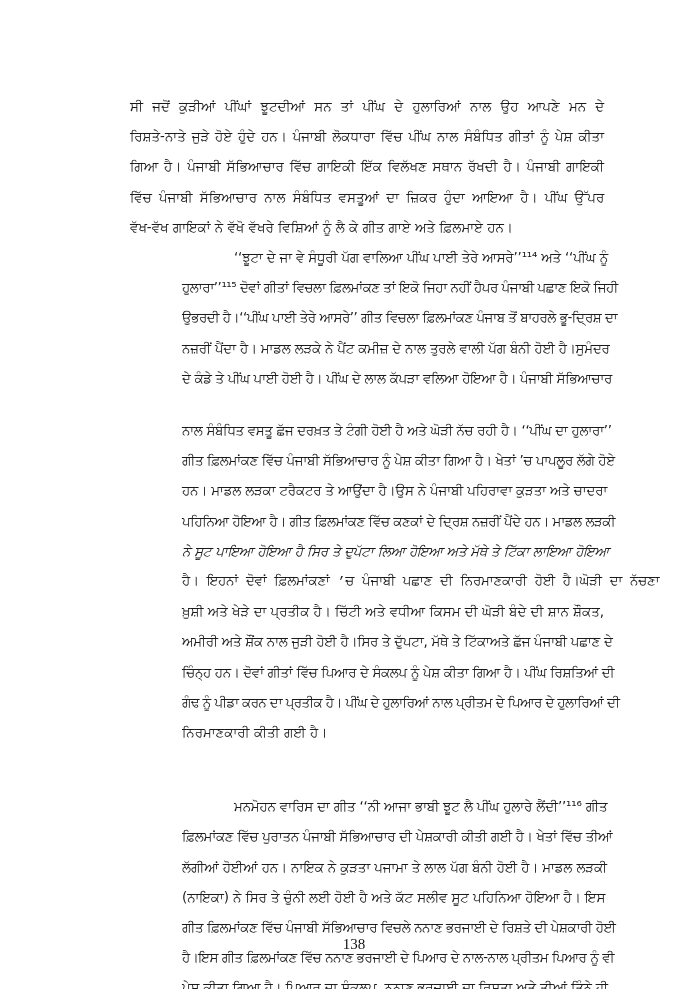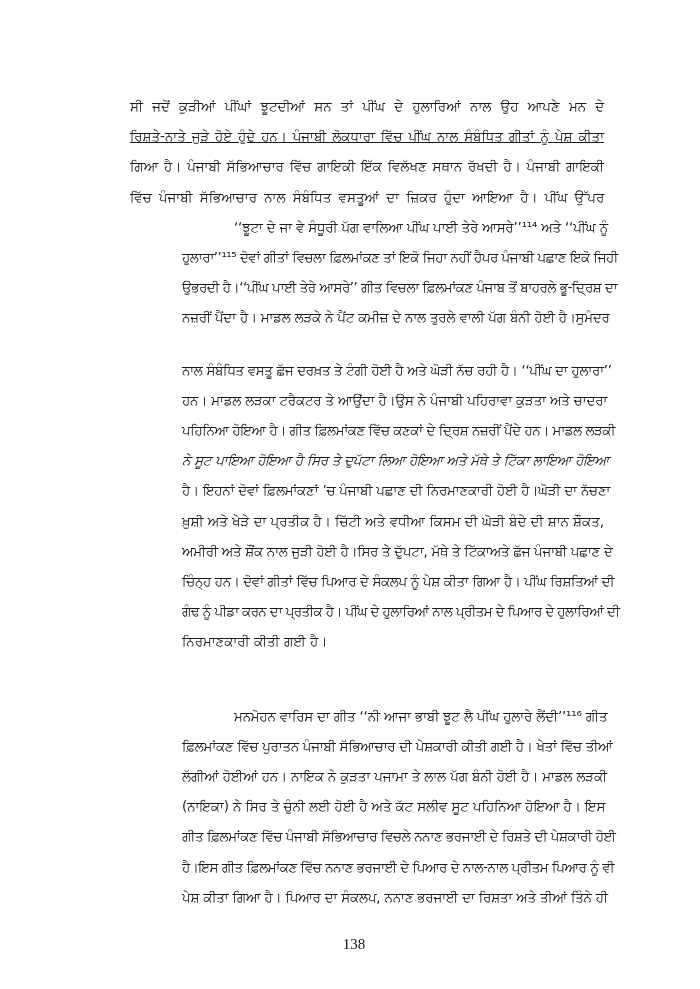--- a/index.html
+++ b/index.html
@@ -24,34 +24,37 @@
     font-family: "Liberation Serif", serif; font-size: 15px; color: #111; margin-top: 26px;
   }
 </style>
 </head>
 <body>
 
 <div class="page">
   <div class="body-text">
     <p class="para">
       <span class="line" style="display: block; word-spacing: 5px;">ਸੀ ਜਦੋਂ ਕੁੜੀਆਂ ਪੀਂਘਾਂ ਝੂਟਦੀਆਂ ਸਨ ਤਾਂ ਪੀਂਘ ਦੇ ਹੁਲਾਰਿਆਂ ਨਾਲ ਉਹ ਆਪਣੇ ਮਨ ਦੇ</span>
-      <span class="line" style="display: block; word-spacing: 1.64286px; text-decoration: underline;">ਰਿਸ਼ਤੇ-ਨਾਤੇ ਜੁੜੇ ਹੋਏ ਹੁੰਦੇ ਹਨ। ਪੰਜਾਬੀ ਲੋਕਧਾਰਾ ਵਿੱਚ ਪੀਂਘ ਨਾਲ ਸੰਬੰਧਿਤ ਗੀਤਾਂ ਨੂੰ ਪੇਸ਼ ਕੀਤਾ</span>
+      <span class="line" style="display: block; word-spacing: 1.64286px;">ਰਿਸ਼ਤੇ-ਨਾਤੇ ਜੁੜੇ ਹੋਏ ਹੁੰਦੇ ਹਨ। ਪੰਜਾਬੀ ਲੋਕਧਾਰਾ ਵਿੱਚ ਪੀਂਘ ਨਾਲ ਸੰਬੰਧਿਤ ਗੀਤਾਂ ਨੂੰ ਪੇਸ਼ ਕੀਤਾ</span>
       <span class="line" style="display: block; word-spacing: 1.58333px;">ਗਿਆ ਹੈ। ਪੰਜਾਬੀ ਸੱਭਿਆਚਾਰ ਵਿੱਚ ਗਾਇਕੀ ਇੱਕ ਵਿਲੱਖਣ ਸਥਾਨ ਰੱਖਦੀ ਹੈ। ਪੰਜਾਬੀ ਗਾਇਕੀ</span>
       <span class="line" style="display: block; word-spacing: 3px;">ਵਿੱਚ ਪੰਜਾਬੀ ਸੱਭਿਆਚਾਰ ਨਾਲ ਸੰਬੰਧਿਤ ਵਸਤੂਆਂ ਦਾ ਜ਼ਿਕਰ ਹੁੰਦਾ ਆਇਆ ਹੈ। ਪੀਂਘ ਉੱਪਰ</span>
+      <span class="line last">ਵੱਖ-ਵੱਖ ਗਾਇਕਾਂ ਨੇ ਵੱਖੋ ਵੱਖਰੇ ਵਿਸ਼ਿਆਂ ਨੂੰ ਲੈ ਕੇ ਗੀਤ ਗਾਏ ਅਤੇ ਫ਼ਿਲਮਾਏ ਹਨ।</span>
     </p>
     <p class="para indent">
       <span class="line" style="padding-left: 52px; display: block; letter-spacing: -0.183099px;">‘‘ਝੂਟਾ ਦੇ ਜਾ ਵੇ ਸੰਧੂਰੀ ਪੱਗ ਵਾਲਿਆ ਪੀਂਘ ਪਾਈ ਤੇਰੇ ਆਸਰੇ’’¹¹⁴ ਅਤੇ ‘‘ਪੀਂਘ ਨੂੰ</span>
       <span class="line" style="display: block; letter-spacing: -0.46988px;">ਹੁਲਾਰਾ’’¹¹⁵ ਦੋਵਾਂ ਗੀਤਾਂ ਵਿਚਲਾ ਫ਼ਿਲਮਾਂਕਣ ਤਾਂ ਇਕੋ ਜਿਹਾ ਨਹੀਂ ਹੈਪਰ ਪੰਜਾਬੀ ਪਛਾਣ ਇਕੋ ਜਿਹੀ</span>
       <span class="line" style="display: block; letter-spacing: -0.493827px;">ਉਭਰਦੀ ਹੈ।‘‘ਪੀਂਘ ਪਾਈ ਤੇਰੇ ਆਸਰੇ’’ ਗੀਤ ਵਿਚਲਾ ਫ਼ਿਲਮਾਂਕਣ ਪੰਜਾਬ ਤੋਂ ਬਾਹਰਲੇ ਭੂ-ਦ੍ਰਿਸ਼ ਦਾ</span>
       <span class="line" style="display: block; letter-spacing: -0.197531px;">ਨਜ਼ਰੀਂ ਪੈਂਦਾ ਹੈ। ਮਾਡਲ ਲੜਕੇ ਨੇ ਪੈਂਟ ਕਮੀਜ਼ ਦੇ ਨਾਲ ਤੁਰਲੇ ਵਾਲੀ ਪੱਗ ਬੰਨੀ ਹੋਈ ਹੈ।ਸੁਮੰਦਰ</span>
+      <span class="line" style="display: block; letter-spacing: -0.333333px;">ਦੇ ਕੰਡੇ ਤੇ ਪੀਂਘ ਪਾਈ ਹੋਈ ਹੈ। ਪੀਂਘ ਦੇ ਲਾਲ ਕੱਪੜਾ ਵਲਿਆ ਹੋਇਆ ਹੈ। ਪੰਜਾਬੀ ਸੱਭਿਆਚਾਰ</span>
       <span class="line" style="display: block; letter-spacing: -0.333333px; margin-top: 22px;">ਨਾਲ ਸੰਬੰਧਿਤ ਵਸਤੂ ਛੱਜ ਦਰਖ਼ਤ ਤੇ ਟੰਗੀ ਹੋਈ ਹੈ ਅਤੇ ਘੋੜੀ ਨੱਚ ਰਹੀ ਹੈ। ‘‘ਪੀਂਘ ਦਾ ਹੁਲਾਰਾ’’</span>
+      <span class="line" style="display: block; letter-spacing: -0.37037px;">ਗੀਤ ਫ਼ਿਲਮਾਂਕਣ ਵਿੱਚ ਪੰਜਾਬੀ ਸੱਭਿਆਚਾਰ ਨੂੰ ਪੇਸ਼ ਕੀਤਾ ਗਿਆ ਹੈ। ਖੇਤਾਂ ’ਚ ਪਾਪਲੂਰ ਲੱਗੇ ਹੋਏ</span>
       <span class="line" style="display: block; letter-spacing: -0.173913px;">ਹਨ। ਮਾਡਲ ਲੜਕਾ ਟਰੈਕਟਰ ਤੇ ਆਉਂਦਾ ਹੈ।ਉਸ ਨੇ ਪੰਜਾਬੀ ਪਹਿਰਾਵਾ ਕੁੜਤਾ ਅਤੇ ਚਾਦਰਾ</span>
       <span class="line" style="display: block; letter-spacing: -0.441558px;">ਪਹਿਨਿਆ ਹੋਇਆ ਹੈ। ਗੀਤ ਫ਼ਿਲਮਾਂਕਣ ਵਿੱਚ ਕਣਕਾਂ ਦੇ ਦ੍ਰਿਸ਼ ਨਜ਼ਰੀਂ ਪੈਂਦੇ ਹਨ। ਮਾਡਲ ਲੜਕੀ</span>
       <span class="line" style="display: block; letter-spacing: -0.242857px; font-style: italic;">ਨੇ ਸੂਟ ਪਾਇਆ ਹੋਇਆ ਹੈ ਸਿਰ ਤੇ ਦੁਪੱਟਾ ਲਿਆ ਹੋਇਆ ਅਤੇ ਮੱਥੇ ਤੇ ਟਿੱਕਾ ਲਾਇਆ ਹੋਇਆ</span>
-      <span class="line" style="display: block; letter-spacing: -0.207792px;">ਹੈ। ਇਹਨਾਂ ਦੋਵਾਂ ਫ਼ਿਲਮਾਂਕਣਾਂ ’ਚ ਪੰਜਾਬੀ ਪਛਾਣ ਦੀ ਨਿਰਮਾਣਕਾਰੀ ਹੋਈ ਹੈ।ਘੋੜੀ ਦਾ ਨੱਚਣਾ</span>
+      <span class="line" style="display: block; letter-spacing: -0.207792px; font-family: Liberation Mono, monospace;">ਹੈ। ਇਹਨਾਂ ਦੋਵਾਂ ਫ਼ਿਲਮਾਂਕਣਾਂ ’ਚ ਪੰਜਾਬੀ ਪਛਾਣ ਦੀ ਨਿਰਮਾਣਕਾਰੀ ਹੋਈ ਹੈ।ਘੋੜੀ ਦਾ ਨੱਚਣਾ</span>
       <span class="line" style="display: block;">ਖ਼ੁਸ਼ੀ ਅਤੇ ਖੇੜੇ ਦਾ ਪ੍ਰਤੀਕ ਹੈ। ਚਿੱਟੀ ਅਤੇ ਵਧੀਆ ਕਿਸਮ ਦੀ ਘੋੜੀ ਬੰਦੇ ਦੀ ਸ਼ਾਨ ਸ਼ੌਕਤ,</span>
       <span class="line" style="display: block; letter-spacing: -0.280488px;">ਅਮੀਰੀ ਅਤੇ ਸ਼ੌਂਕ ਨਾਲ ਜੁੜੀ ਹੋਈ ਹੈ।ਸਿਰ ਤੇ ਦੁੱਪਟਾ, ਮੱਥੇ ਤੇ ਟਿੱਕਾਅਤੇ ਛੱਜ ਪੰਜਾਬੀ ਪਛਾਣ ਦੇ</span>
       <span class="line" style="display: block; letter-spacing: -0.35px;">ਚਿੰਨ੍ਹ ਹਨ। ਦੋਵਾਂ ਗੀਤਾਂ ਵਿੱਚ ਪਿਆਰ ਦੇ ਸੰਕਲਪ ਨੂੰ ਪੇਸ਼ ਕੀਤਾ ਗਿਆ ਹੈ। ਪੀਂਘ ਰਿਸ਼ਤਿਆਂ ਦੀ</span>
       <span class="line" style="display: block; letter-spacing: -0.580247px;">ਗੰਢ ਨੂੰ ਪੀਡਾ ਕਰਨ ਦਾ ਪ੍ਰਤੀਕ ਹੈ। ਪੀਂਘ ਦੇ ਹੁਲਾਰਿਆਂ ਨਾਲ ਪ੍ਰੀਤਮ ਦੇ ਪਿਆਰ ਦੇ ਹੁਲਾਰਿਆਂ ਦੀ</span>
       <span class="line last">ਨਿਰਮਾਣਕਾਰੀ ਕੀਤੀ ਗਈ ਹੈ।</span>
     </p>
     <p class="para indent">
       <span class="line" style="padding-left: 52px; display: block; letter-spacing: -0.164179px; margin-top: 44px;">ਮਨਮੋਹਨ ਵਾਰਿਸ ਦਾ ਗੀਤ ‘‘ਨੀ ਆਜਾ ਭਾਬੀ ਝੂਟ ਲੈ ਪੀਂਘ ਹੁਲਾਰੇ ਲੈਂਦੀ’’¹¹⁶ ਗੀਤ</span>
       <span class="line" style="display: block; letter-spacing: -0.285714px;">ਫ਼ਿਲਮਾਂਕਣ ਵਿੱਚ ਪੁਰਾਤਨ ਪੰਜਾਬੀ ਸੱਭਿਆਚਾਰ ਦੀ ਪੇਸ਼ਕਾਰੀ ਕੀਤੀ ਗਈ ਹੈ। ਖੇਤਾਂ ਵਿੱਚ ਤੀਆਂ</span>
       <span class="line" style="display: block; letter-spacing: -0.128571px;">ਲੱਗੀਆਂ ਹੋਈਆਂ ਹਨ। ਨਾਇਕ ਨੇ ਕੁੜਤਾ ਪਜਾਮਾ ਤੇ ਲਾਲ ਪੱਗ ਬੰਨੀ ਹੋਈ ਹੈ। ਮਾਡਲ ਲੜਕੀ</span>

